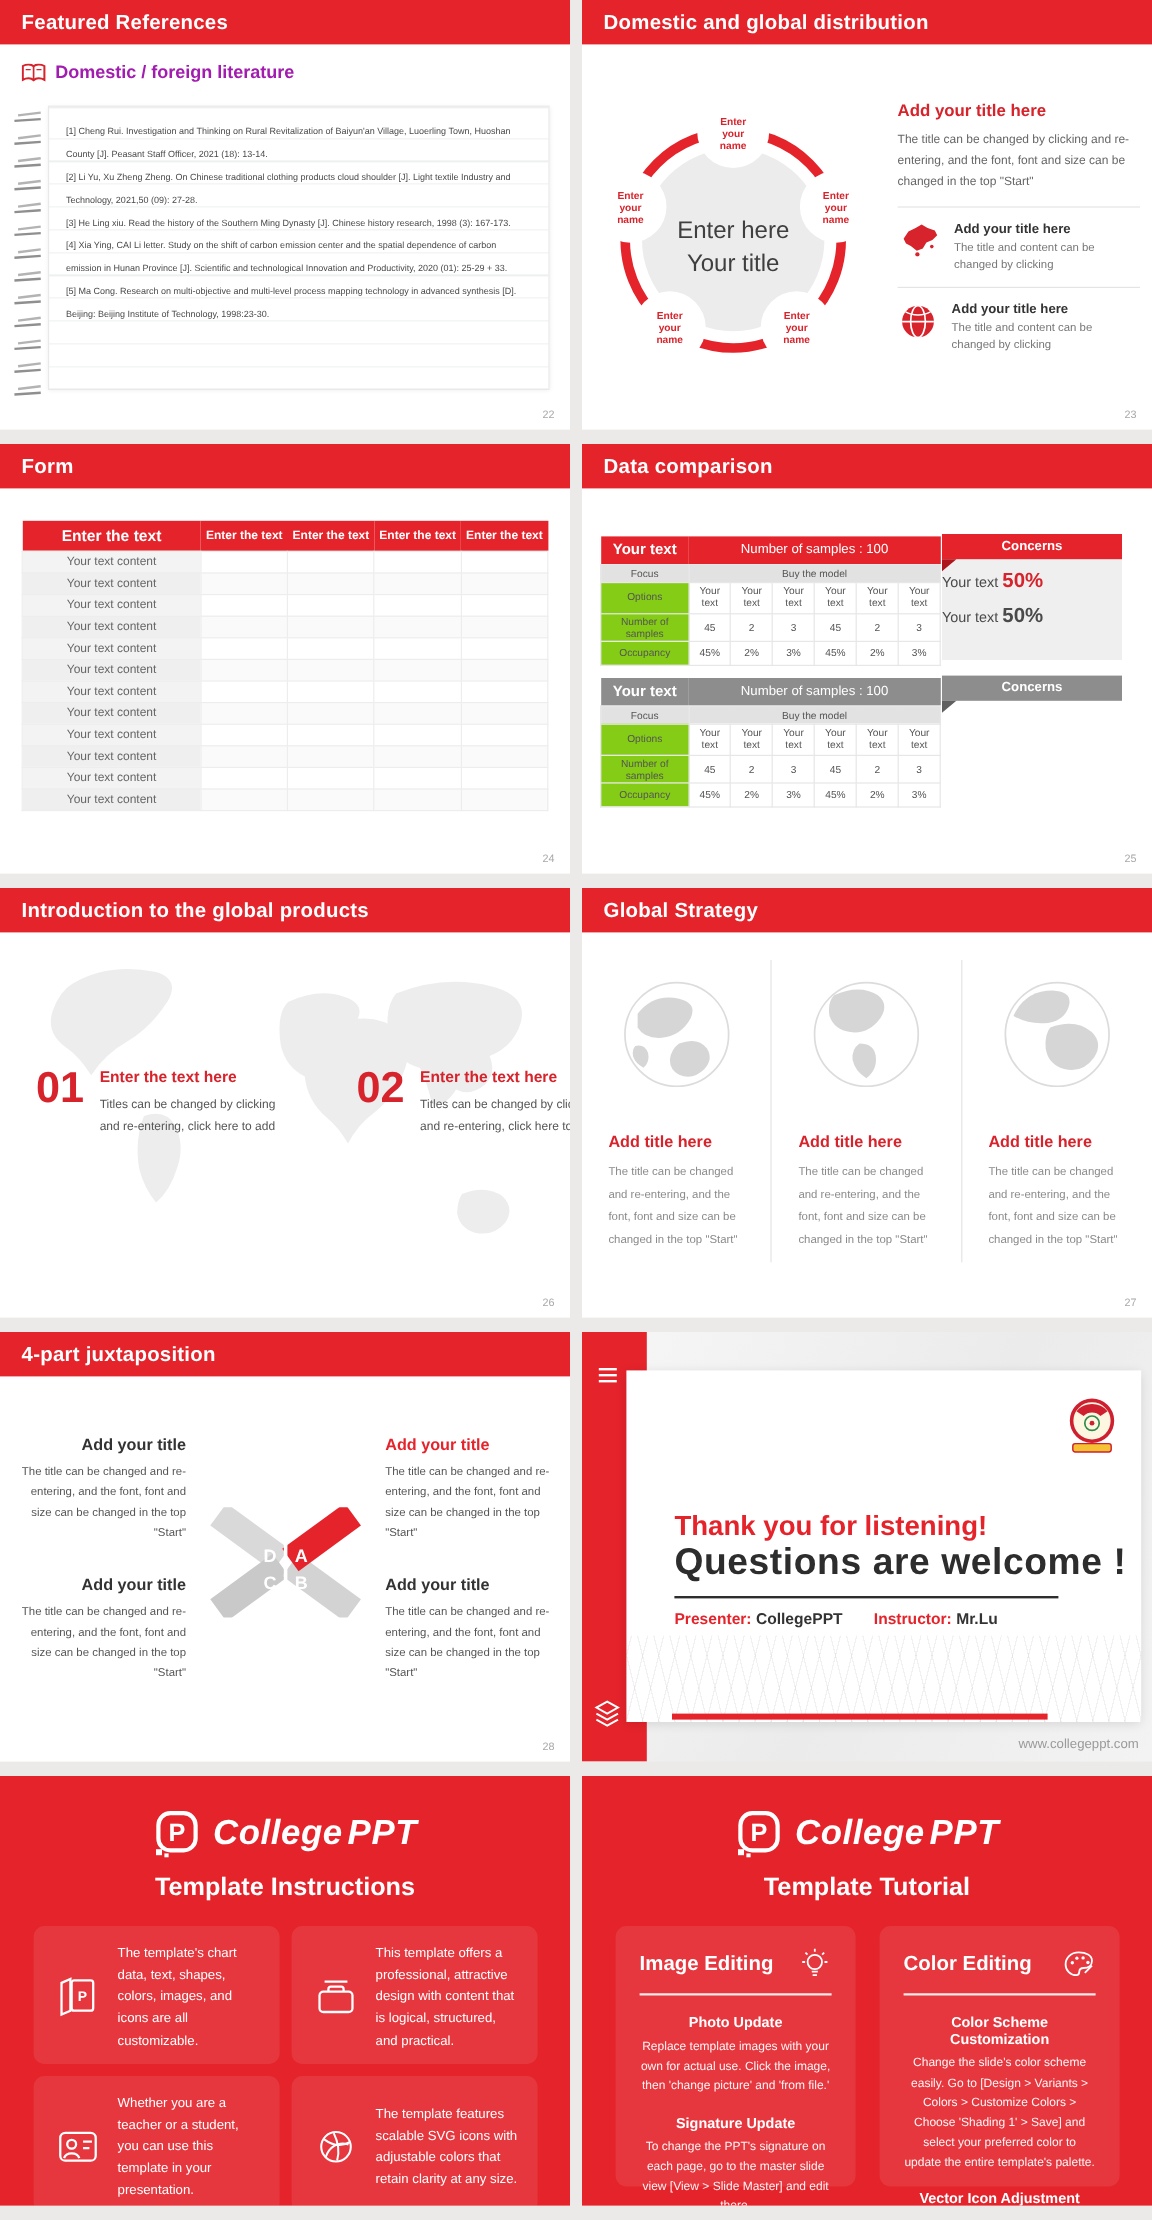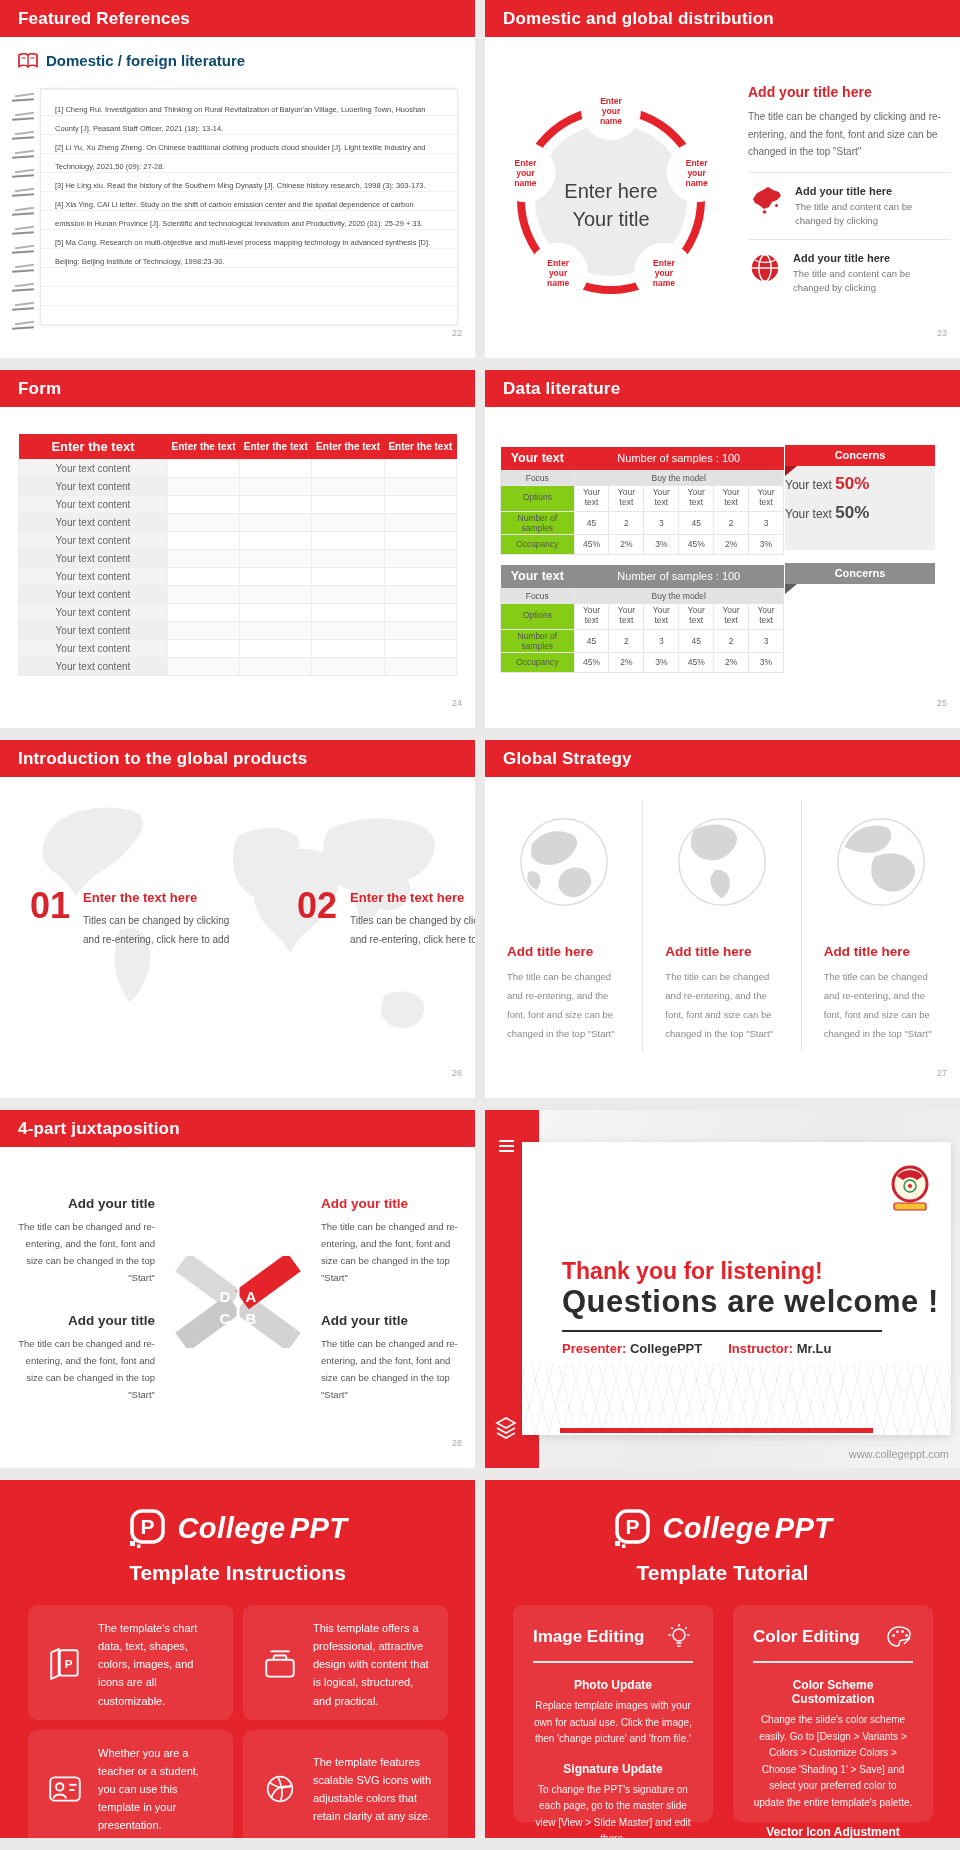--- a/index.html
+++ b/index.html
@@ -1,23 +1,23 @@
 <!DOCTYPE html>
 <html><head>
 <meta charset="utf-8">
 <style>
   html,body{margin:0;padding:0;background:#ECEAE8;width:960px;font-family:"Liberation Sans",sans-serif;}
   *{box-sizing:border-box;}
   .grid{display:grid;grid-template-columns:475px 475px;column-gap:10px;row-gap:12px;grid-auto-rows:358px;padding-bottom:12px;}
   .slide{position:relative;background:#fff;overflow:hidden;}
   .titlebar{height:37px;background:#E5232B;color:#fff;font-size:17px;font-weight:bold;line-height:37px;padding-left:18px;letter-spacing:.2px;}
-  .pagenum{position:absolute;right:13px;bottom:20px;font-size:9px;color:#a8a8a8;}
-
-  
-  .lit-heading{position:absolute;left:18px;top:52px;display:flex;align-items:center;gap:7px;color:#0c4a6e;font-weight:bold;font-size:15px;}
+  .pagenum{position:absolute;right:13px;bottom:8px;font-size:9px;color:#a8a8a8;}
+
+  
+  .lit-heading{position:absolute;left:18px;top:52px;display:flex;align-items:center;gap:7px;color:#a21caf;font-weight:bold;font-size:15px;}
   .paper{position:absolute;left:40px;top:88px;width:418px;height:237px;background:#fff;border:1px solid #e9e9e9;box-shadow:0 1px 4px rgba(0,0,0,.07);padding:11px 14px 0 14px;
     background-image:repeating-linear-gradient(180deg,transparent 0 18px,#edf0f0 18px 19px);background-position:0 8px;}
   .paper p{margin:0;font-size:7.5px;line-height:19px;color:#4a4a4a;}
   .rings{position:absolute;left:12px;top:94px;display:flex;flex-direction:column;gap:11px;}
   .ring{width:24px;height:8px;}
   .ring::before{content:"";display:block;width:19px;height:2px;background:#b3b3b3;margin-bottom:3px;transform:translateX(3px) rotate(-7deg);}
   .ring::after{content:"";display:block;width:22px;height:2px;background:#8f8f8f;transform:rotate(-4deg);}
 
   
   .diagram{position:absolute;left:0;top:40px;}
@@ -163,21 +163,21 @@
         <div class="ring"></div>
         <div class="ring"></div>
         <div class="ring"></div>
         <div class="ring"></div>
         <div class="ring"></div>
         <div class="ring"></div>
     </div>
     <div class="paper">
       <p>[1] Cheng Rui. Investigation and Thinking on Rural Revitalization of Baiyun'an Village, Luoerling Town, Huoshan County [J]. Peasant Staff Officer, 2021 (18): 13-14.</p>
       <p>[2] Li Yu, Xu Zheng Zheng. On Chinese traditional clothing products cloud shoulder [J]. Light textile Industry and Technology, 2021,50 (09): 27-28.</p>
-      <p>[3] He Ling xiu. Read the history of the Southern Ming Dynasty [J]. Chinese history research, 1998 (3): 303-173.</p>
+      <p>[3] He Ling xiu. Read the history of the Southern Ming Dynasty [J]. Chinese history research, 1998 (3): 167-173.</p>
       <p>[4] Xia Ying, CAI Li letter. Study on the shift of carbon emission center and the spatial dependence of carbon emission in Hunan Province [J]. Scientific and technological Innovation and Productivity, 2020 (01): 25-29 + 33.</p>
       <p>[5] Ma Cong. Research on multi-objective and multi-level process mapping technology in advanced synthesis [D]. Beijing: Beijing Institute of Technology, 1998:23-30.</p>
     </div>
     <div class="pagenum">22</div>
   </div>
 
   <div class="slide">
     <div class="titlebar">Domestic and global distribution</div>
     <svg class="diagram" width="262" height="300" viewBox="0 0 262 300">
       <circle cx="126" cy="160" r="76" fill="#ececec"></circle>
@@ -350,21 +350,21 @@
             <td></td>
             <td></td>
             <td></td>
           </tr>
       </tbody>
     </table>
     <div class="pagenum">24</div>
   </div>
 
   <div class="slide">
-    <div class="titlebar">Data literature</div>
+    <div class="titlebar">Data comparison</div>
 
     <table class="dtable t1">
       <colgroup>
           <col class="dc1">
           <col>
           <col>
           <col>
           <col>
           <col>
           <col>

